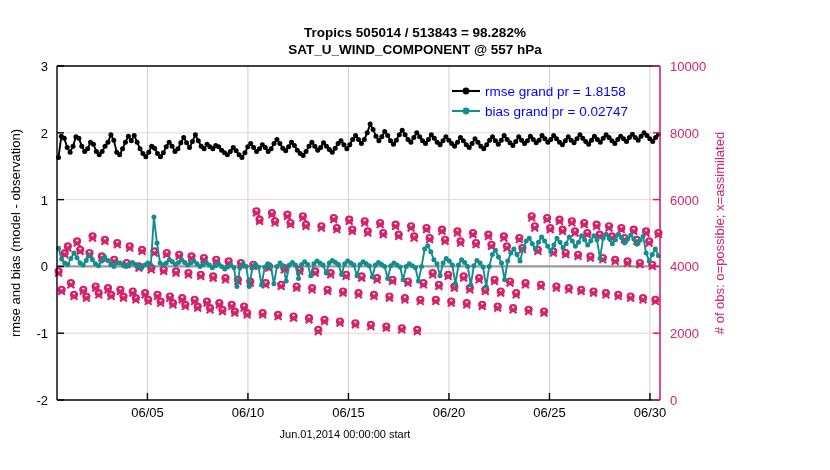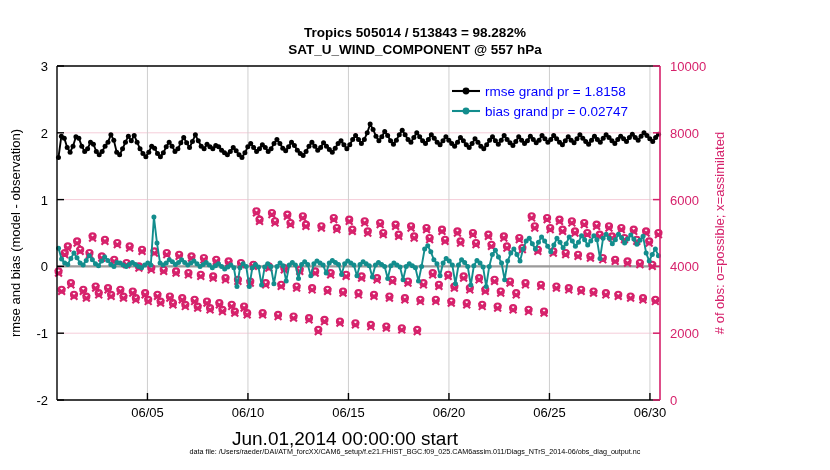--- a/index.html
+++ b/index.html
@@ -9,21 +9,21 @@
   }
   #root{position:relative;width:830px;height:470px;}
   .title{
     position:absolute;left:0;right:0;text-align:center;
     font-weight:bold;font-size:13.5px;line-height:17px;color:#000;
   }
   #title1{top:24px;}
   #title2{top:41px;}
   #xcaption{
     position:absolute;left:0;width:690px;text-align:center;top:428px;
-    font-size:19px;color:#000;
+    font-size:11px;color:#000;
   }
   #datafile{
     position:absolute;left:0;width:830px;text-align:center;top:447px;
     font-size:7.2px;color:#000;letter-spacing:0px;
   }
   svg{position:absolute;left:0;top:0;}
   .tick-lbl{font-family:"Liberation Sans",sans-serif;font-size:13px;fill:#000;}
   .tick-lbl-r{font-family:"Liberation Sans",sans-serif;font-size:13px;fill:#d6216b;}
   .axis-title{font-family:"Liberation Sans",sans-serif;font-size:13px;fill:#000;}
   .axis-title-r{font-family:"Liberation Sans",sans-serif;font-size:13px;fill:#d6216b;}
@@ -898,15 +898,14 @@
         <line x1="452" y1="91" x2="480" y2="91" stroke="#000000" stroke-width="2.1"></line>
         <circle cx="466" cy="91" r="3.4" fill="#000000"></circle>
         <text x="485" y="96" class="legend-lbl">rmse grand pr = 1.8158</text>
         <line x1="452" y1="111" x2="480" y2="111" stroke="#138d8d" stroke-width="2.1"></line>
         <circle cx="466" cy="111" r="3.4" fill="#138d8d"></circle>
         <text x="485" y="116" class="legend-lbl">bias grand pr = 0.02747</text>
       </g>
     </svg>
 
   <div id="xcaption">Jun.01,2014 00:00:00 start</div>
-  <div id="datafile">data file: /Users/raeder/DAI/ATM_forcXX/CAM6_setup/f.e21.FHIST_BGC.f09_025.CAM6assim.011/Diags_NTrS_2014-06/obs_diag_output.nc</div>
 
 </div>
 
 </body></html>

